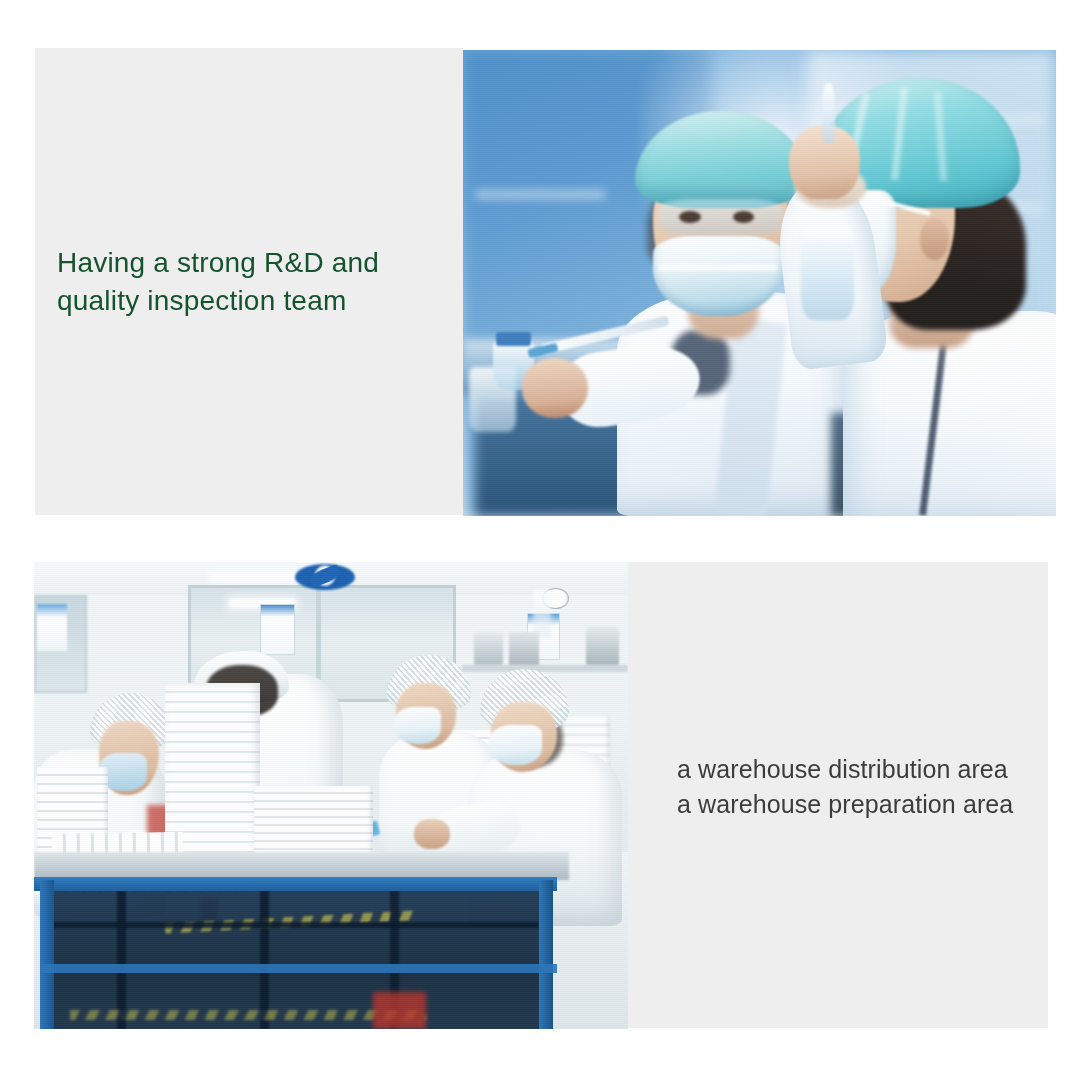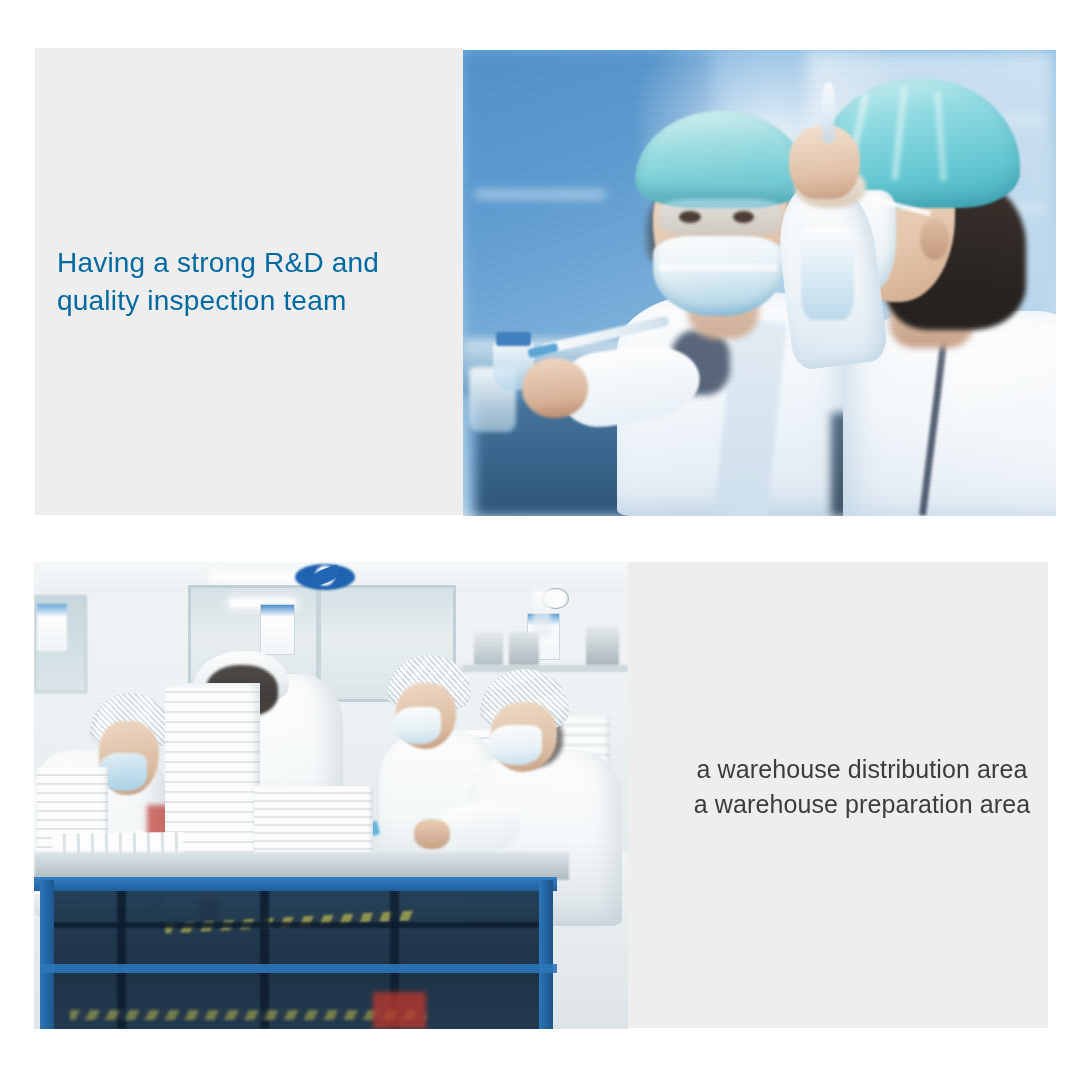--- a/index.html
+++ b/index.html
@@ -37,41 +37,40 @@
     background: #eeeeee;
   }
   .top-caption-text {
     position: absolute;
     left: 22px;
     top: 196px;
     width: 400px;
     font-size: 28px;
     font-weight: 300;
     line-height: 1.36;
-    color: #0369a1;
+    color: #14532d;
     letter-spacing: 0.2px;
     white-space: pre-line;
   }
 
   
   .bottom-section {
     position: absolute;
     left: 34px;
     top: 562px;
     width: 1014px;
     height: 467px;
   }
   .bottom-caption-panel {
     position: absolute;
     left: 594px;
     top: 0;
     width: 420px;
     height: 466px;
     background: #eeeeee;
-    text-align: center;
   }
   .bottom-caption-text {
     position: absolute;
     left: 49px;
     top: 190px;
     width: 370px;
     font-size: 25px;
     font-weight: 300;
     line-height: 1.38;
     color: #3c3c3c;

